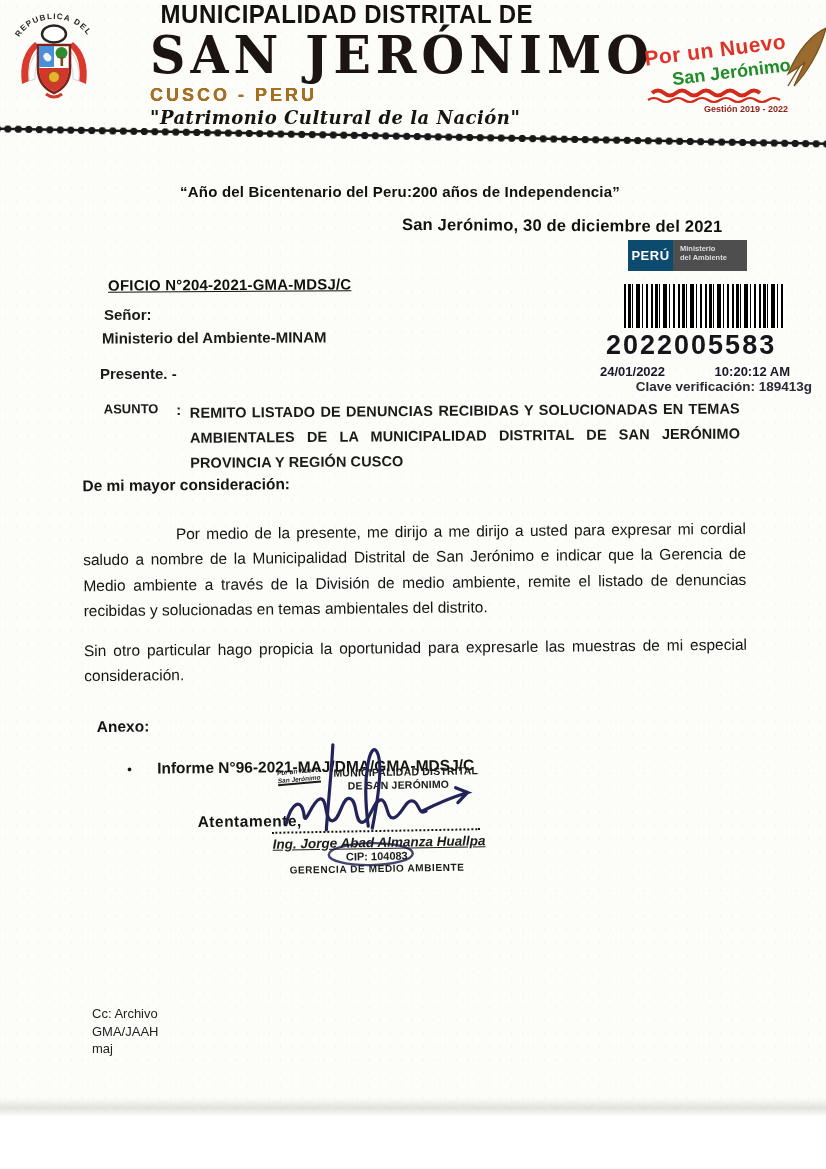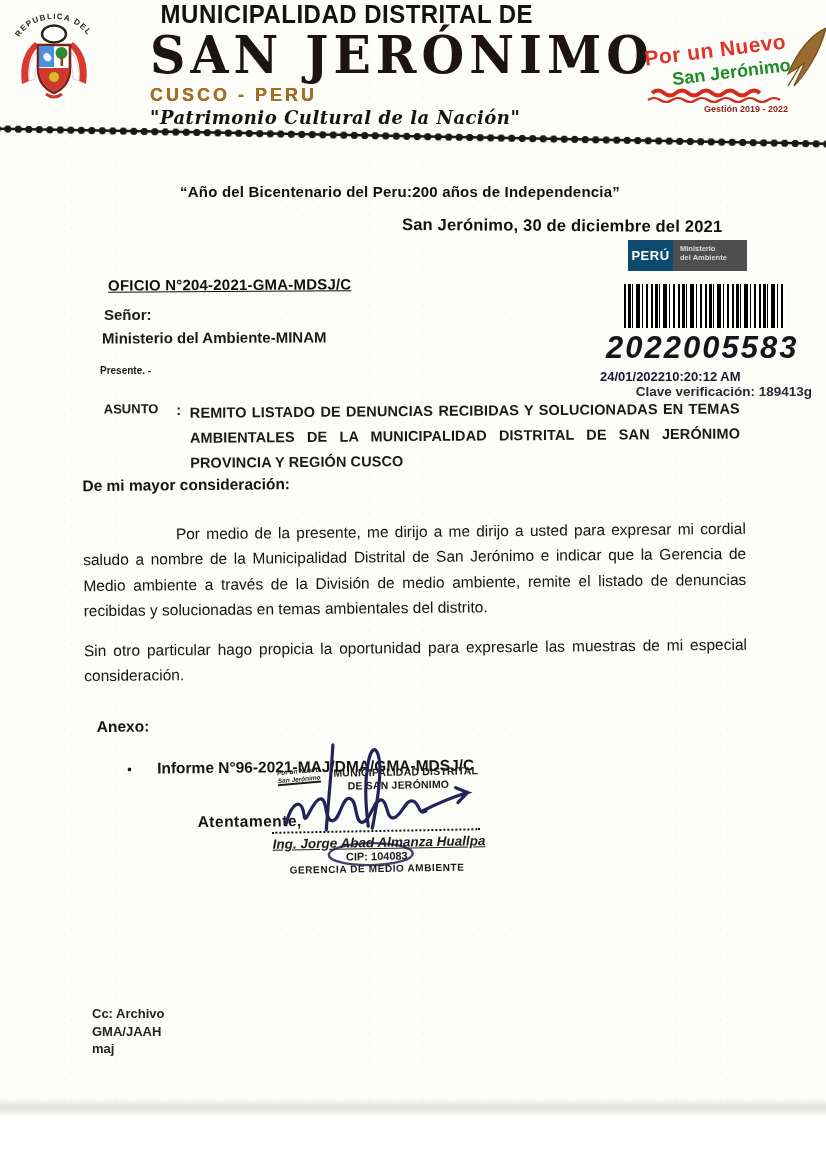--- a/index.html
+++ b/index.html
@@ -68,41 +68,41 @@
   .dateline{
     position:absolute;left:402px;top:216px;font-size:16.5px;font-weight:700;color:#101010;
     transform:rotate(.4deg);letter-spacing:.2px;
   }
   .oficio{
     position:absolute;left:108px;top:276px;font-size:15px;font-weight:700;color:#101010;
     text-decoration:underline;transform:rotate(-.3deg);letter-spacing:.2px;
   }
   .senor{position:absolute;left:104px;top:306px;font-size:15px;font-weight:700;}
   .ministerio{position:absolute;left:102px;top:329px;font-size:15px;font-weight:700;transform:rotate(-.3deg);}
-  .presente{position:absolute;left:100px;top:365px;font-size:10px;font-weight:700;}
+  .presente{position:absolute;left:100px;top:365px;font-size:15px;font-weight:700;}
 
   
   .minam{position:absolute;left:628px;top:240px;display:flex;}
   .minam-red{
     width:45px;height:31px;background:#0c4a6e;color:#fff;font-size:13px;font-weight:700;
     display:flex;align-items:center;justify-content:center;letter-spacing:.5px;
   }
   .minam-gray{
     width:74px;height:31px;background:#4e4e4e;color:#dedede;font-size:7.5px;line-height:9px;
     padding:4px 0 0 7px;box-sizing:border-box;font-weight:600;
   }
   .reception{position:absolute;left:600px;top:284px;width:212px;color:#15151c;}
   .barcode{
     margin-left:24px;width:162px;height:44px;
     background:repeating-linear-gradient(90deg,
       #000 0 2px,#fff 2px 4px,#000 4px 7px,#fff 7px 8px,#000 8px 9px,#fff 9px 12px,
       #000 12px 16px,#fff 16px 18px,#000 18px 19px,#fff 19px 22px,#000 22px 24px,#fff 24px 27px);
   }
-  .reg-number{margin:2px 0 0 6px;font-size:31px;font-weight:700;letter-spacing:2px;color:#15151c;font-style:italic;}
-  .dt-row{display:flex;width:190px;margin-top:3px;
+  .reg-number{margin:2px 0 0 6px;font-size:27px;font-weight:700;letter-spacing:2px;color:#15151c;}
+  .dt-row{display:flex;justify-content:space-between;width:190px;margin-top:3px;
     font-size:13px;font-weight:700;color:#18182a;}
   .clave{margin-top:0;text-align:right;font-size:13.5px;font-weight:700;color:#2a2a33;}
 
   
   .asunto{
     position:absolute;left:104px;top:399px;width:636px;display:flex;
     transform:rotate(-.45deg);
   }
   .asunto-label{width:64px;font-size:13px;font-weight:700;}
   .asunto-colon{width:22px;font-size:15px;font-weight:700;text-align:center;}
@@ -131,21 +131,21 @@
     letter-spacing:.2px;white-space:nowrap;}
   .sig-scribble{position:absolute;left:-6px;top:-14px;pointer-events:none;}
   .sig-namebox{position:absolute;left:0;top:86px;width:208px;text-align:center;}
   .sig-dots{border-top:2.5px dotted #161616;width:208px;height:2px;}
   .sig-name{font-size:13.5px;font-weight:700;font-style:italic;text-decoration:underline;
     margin-top:1px;white-space:nowrap;}
   .sig-cip{font-size:11px;font-weight:700;margin-top:0;}
   .sig-office{font-size:10px;font-weight:700;letter-spacing:.6px;margin-top:1px;}
 
   
-  .cc{position:absolute;left:92px;top:1005px;font-size:13px;font-weight:700;line-height:17.5px;color:#222;}
+  .cc{position:absolute;left:92px;top:1005px;font-size:13px;font-weight:400;line-height:17.5px;color:#222;}
   .scan-edge{
     position:absolute;left:0;top:1098px;width:826px;height:18px;
     background:linear-gradient(to bottom,rgba(0,0,0,0) 0%,rgba(90,90,80,.16) 55%,rgba(0,0,0,0) 100%);
   }
   .footer-strip{position:absolute;left:0;top:1116px;width:826px;height:53px;background:#fff;}
   .scanner-note{position:absolute;left:535px;top:1169px;font-size:16px;color:#3a3a3a;}
 
   svg text{font-family:"Liberation Sans",sans-serif;}
 </style>
 </head>

